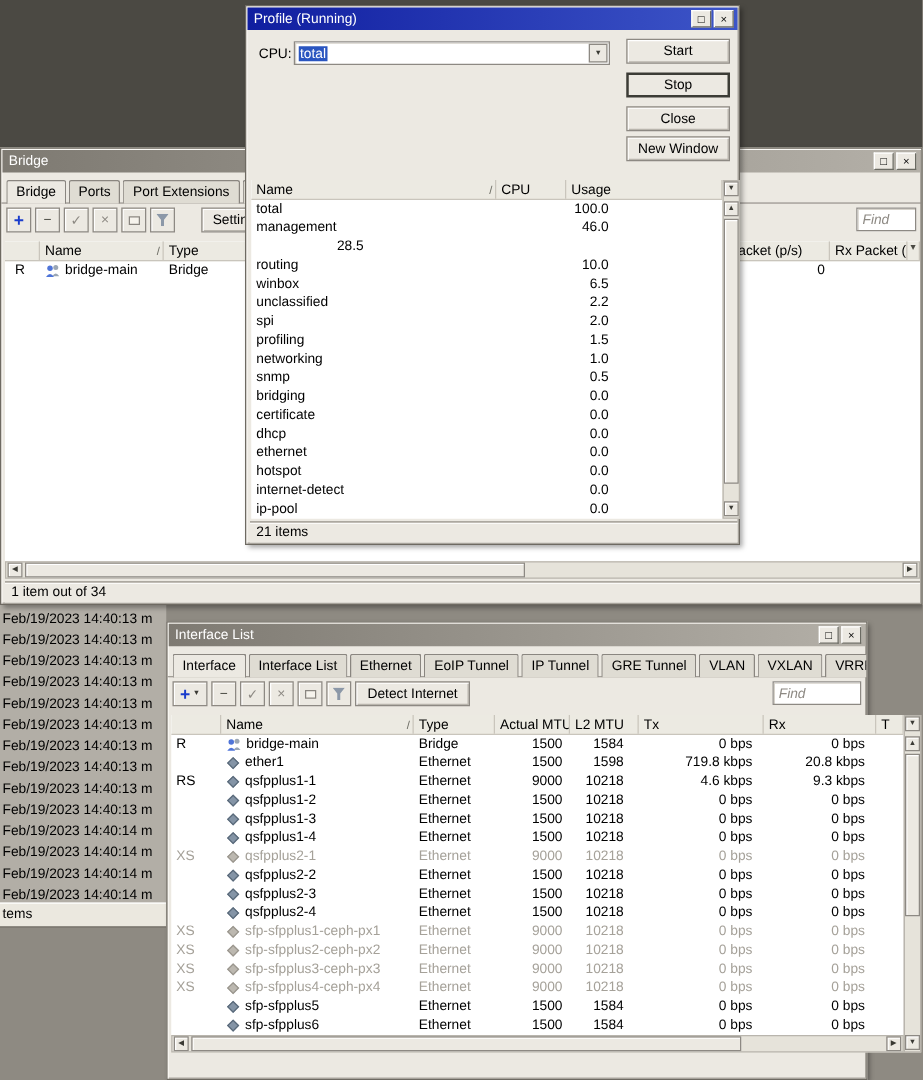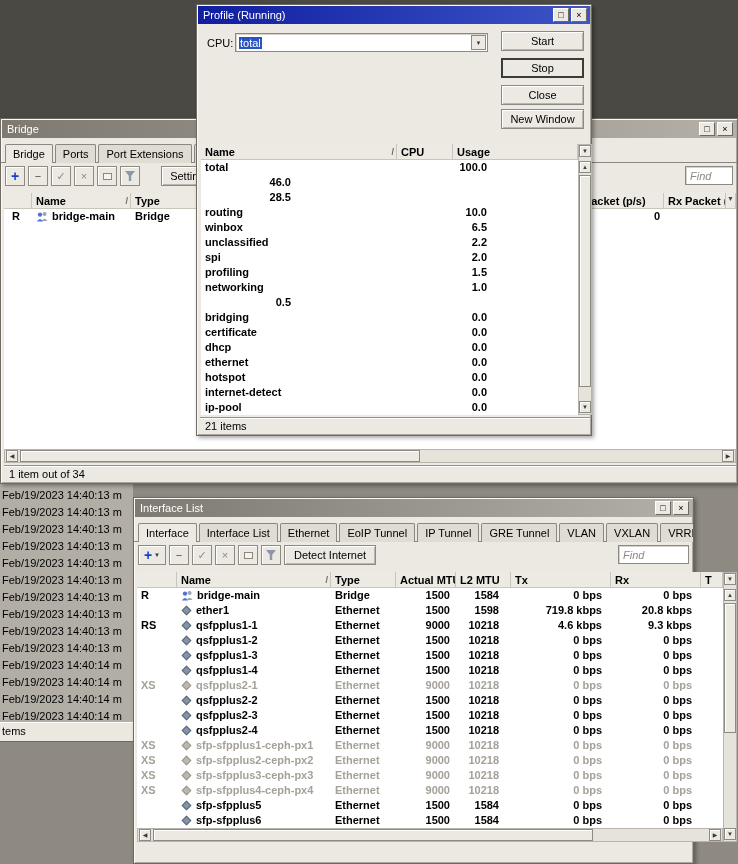--- a/index.html
+++ b/index.html
@@ -34,21 +34,21 @@
   .tbtn .plus{color:#1a3ccc;font-weight:bold;font-size:14px;line-height:1;}
   .tbtn .dark{color:#4a4a44;}
   .mini-arrow{font-size:6px;margin-left:2px;color:#3a3a34;}
   .comment-glyph{display:inline-block;width:9px;height:7px;border:1px solid #8a8680;background:#f6f3ec;}
   .funnel{display:inline-block;width:10px;height:10px;background:#8c98a8;clip-path:polygon(0 0,100% 0,62% 48%,62% 100%,38% 100%,38% 48%);}
   .push-btn{height:20px;padding:0 9px;background:#ece9e2;border:1px solid #8d8983;box-shadow:inset 1px 1px 0 #fff, inset -1px -1px 0 #b9b5ad;display:inline-flex;align-items:center;justify-content:center;white-space:nowrap;}
   .find-box{position:absolute;right:4px;top:3px;height:19px;background:#fff;border:1px solid #8d8983;box-shadow:inset 1px 1px 0 #d6d2ca;padding-left:4px;font-family:"Liberation Sans",sans-serif;font-size:11px;}
   .find-box::placeholder{font-style:italic;color:#8d8983;opacity:1;}
 
   
-  .grid{position:absolute;background:#fff;overflow:hidden;font-weight:bold;}
+  .grid{position:absolute;background:#fff;overflow:hidden;}
   .grid-header{display:flex;height:16px;background:#eceae2;border-bottom:1px solid #c9c5bc;}
   .gh-cell{border-right:1px solid #c9c5bc;padding:2px 4px 0;white-space:nowrap;overflow:hidden;position:relative;}
   .gh-cell.chooser{padding:2px 1px 0;color:#4a4a44;font-size:7px;text-align:center;}
   .sort-mark{position:absolute;right:2px;top:3px;font-size:9px;color:#6a6a62;}
   .grid-row{display:flex;height:15px;line-height:15px;}
   .g-cell{padding:0 4px;white-space:nowrap;overflow:hidden;}
   .num{text-align:right;}
   .name-cell{display:flex;align-items:center;}
   .icon-bridge{margin:0 3px 0 0;flex:none;}
   .icon-port{display:inline-block;width:7px;height:7px;background:#8494a6;border:1px solid #5a6a7a;transform:rotate(45deg);margin:0 6px 0 2px;flex:none;}
@@ -553,20 +553,21 @@
         <div class="grid-row">
           <span class="g-cell" style="width:196px">total</span>
           <span class="g-cell" style="width:56px"></span>
           <span class="g-cell usage-cell" style="width:125px">
             <span class="usage-num">100.0</span>
             <span class="bar-track"><span class="bar" style="width: 100%;"></span></span>
           </span>
         </div>
 
         <div class="grid-row">
+          <span class="g-cell" style="width:196px">management</span>
           <span class="g-cell" style="width:56px"></span>
           <span class="g-cell usage-cell" style="width:125px">
             <span class="usage-num">46.0</span>
             <span class="bar-track"><span class="bar" style="width: 46%;"></span></span>
           </span>
         </div>
 
         <div class="grid-row">
           <span class="g-cell" style="width:56px"></span>
           <span class="g-cell usage-cell" style="width:125px">
@@ -623,20 +624,21 @@
         <div class="grid-row">
           <span class="g-cell" style="width:196px">networking</span>
           <span class="g-cell" style="width:56px"></span>
           <span class="g-cell usage-cell" style="width:125px">
             <span class="usage-num">1.0</span>
             <span class="bar-track"><span class="bar" style="width: 1%;"></span></span>
           </span>
         </div>
 
         <div class="grid-row">
+          <span class="g-cell" style="width:196px">snmp</span>
           <span class="g-cell" style="width:56px"></span>
           <span class="g-cell usage-cell" style="width:125px">
             <span class="usage-num">0.5</span>
             <span class="bar-track"><span class="bar" style="width: 0.5%;"></span></span>
           </span>
         </div>
 
         <div class="grid-row">
           <span class="g-cell" style="width:196px">bridging</span>
           <span class="g-cell" style="width:56px"></span>

